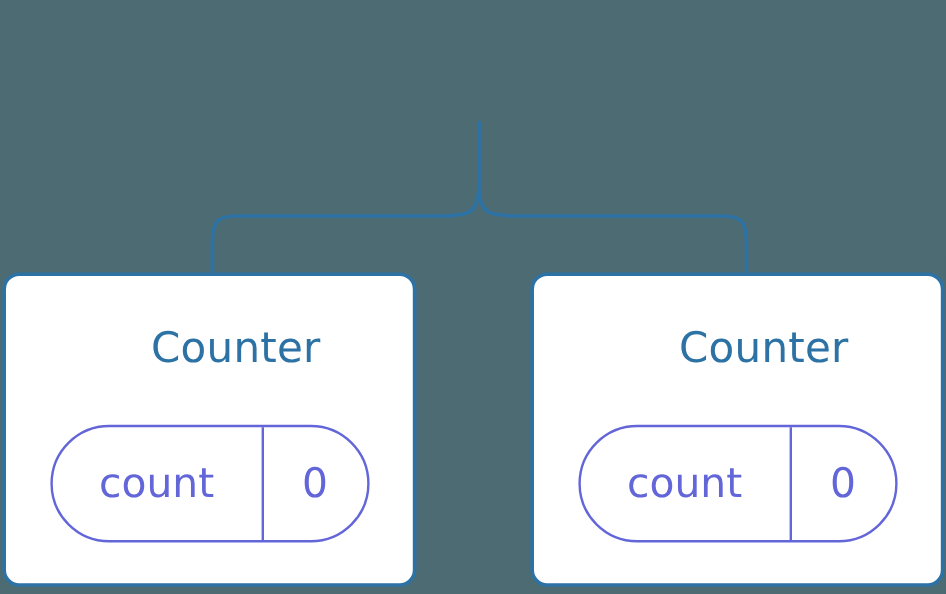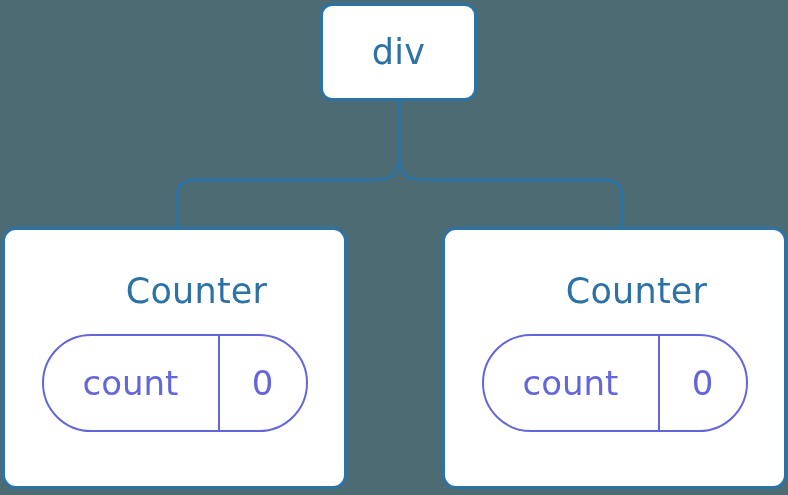--- a/index.html
+++ b/index.html
@@ -72,21 +72,21 @@
     color: #2d72a5;
     font-size: 35px;
     line-height: 1;
     letter-spacing: 0.2px;
     padding-left: 44px;
   }
 
   
   .pill {
     position: absolute;
-    top: 104px;
+    top: 124px;
     left: 50%;
     transform: translateX(-50%);
     width: 266px;
     height: 98px;
     border: 2px solid #6366d8;
     border-radius: 49px;
     box-sizing: border-box;
     background: #ffffff;
     display: flex;
     align-items: stretch;
@@ -124,23 +124,20 @@
              L 197 180
              C 180 180 177 186 177 202
              L 177 227" fill="none" stroke="#2d72a5" stroke-width="3"></path>
     <path d="M 399 101 L 399 155
              C 399 178 408 180 430 180
              L 602 180
              C 619 180 622 186 622 202
              L 622 227" fill="none" stroke="#2d72a5" stroke-width="3"></path>
   </svg>
 
-  <div class="node-root">
-    <span class="node-root-label">div</span>
-  </div>
 
   <div class="card card-left">
     <div class="card-title">Counter</div>
     <div class="pill">
       <div class="pill-key">
         <span class="pill-key-label">count</span>
       </div>
       <div class="pill-val">
         <span class="pill-val-label">0</span>
       </div>

